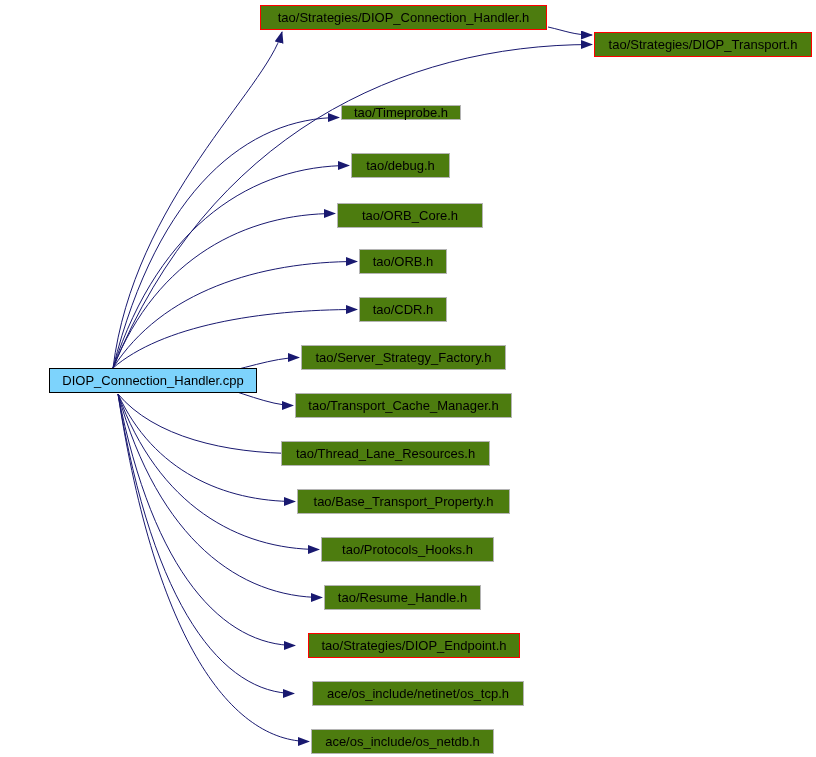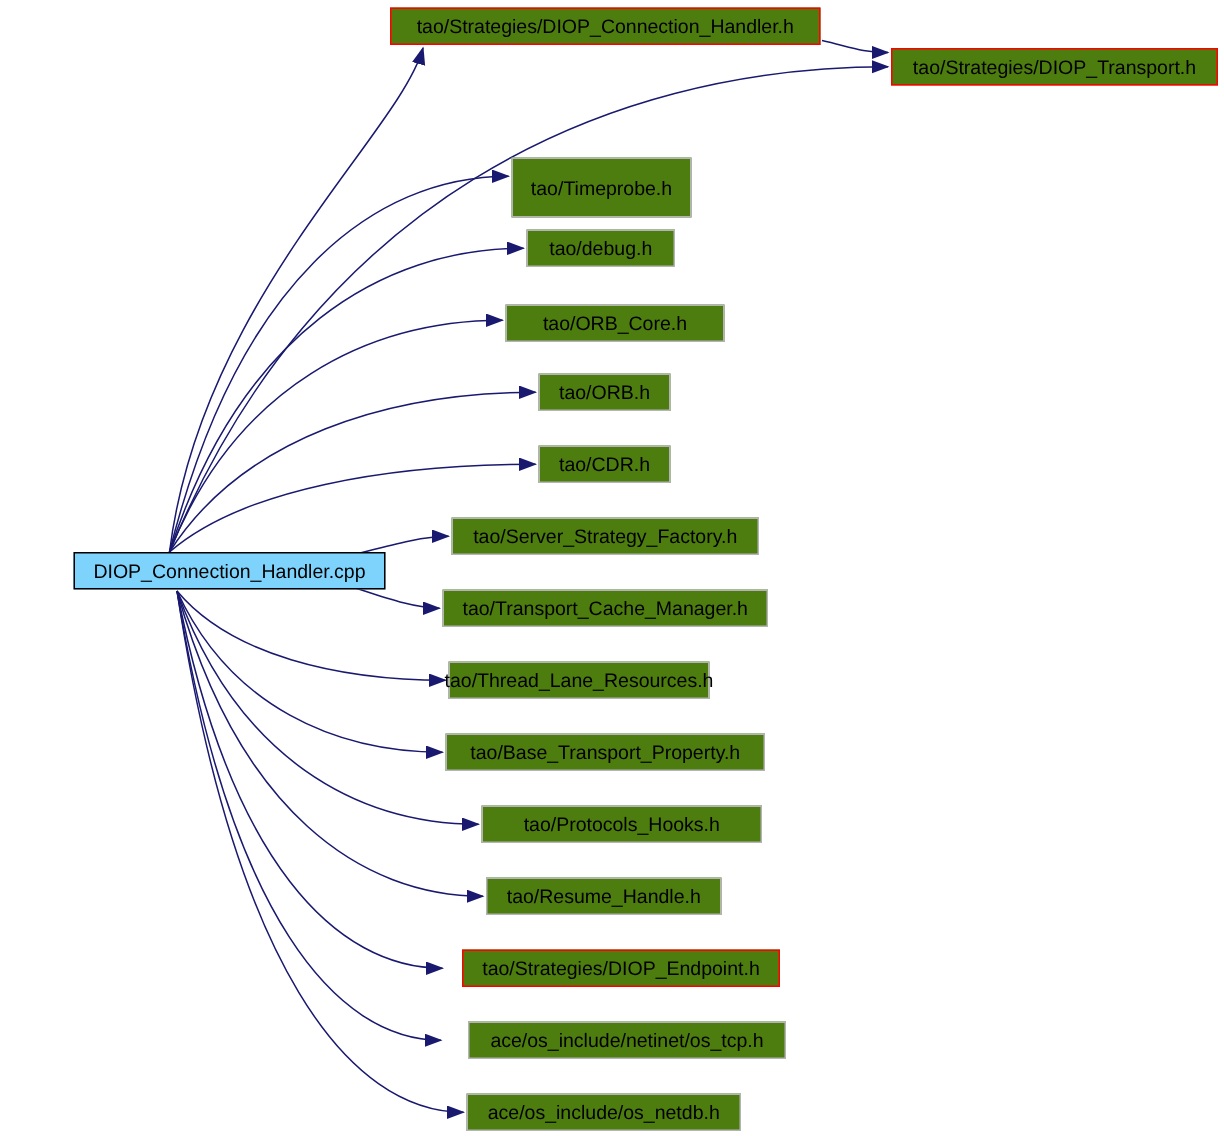--- a/index.html
+++ b/index.html
@@ -58,28 +58,28 @@
         <path d="M118,394 C158.8,540.52 240.39999999999998,597.5 322,597.5" marker-end="url(#arrow)"></path>
         <path d="M118,394 C153.4,575.0799999999999 224.2,645.5 295,645.5" marker-end="url(#arrow)"></path>
         <path d="M118,394 C153.2,609.64 223.6,693.5 294,693.5" marker-end="url(#arrow)"></path>
         <path d="M118,394 C156.2,644.2 232.6,741.5 309,741.5" marker-end="url(#arrow)"></path>
       </g>
   </svg>
 
   <div class="node main" style="left: 5px; top: 368px; width: 208px; height: 25px;">DIOP_Connection_Handler.cpp</div>
   <div class="node red" style="left: 260px; top: 5px; width: 287px; height: 25px;">tao/Strategies/DIOP_Connection_Handler.h</div>
   <div class="node red" style="left: 594px; top: 32px; width: 218px; height: 25px;">tao/Strategies/DIOP_Transport.h</div>
-  <div class="node" style="left: 341px; top: 105px; width: 120px; height: 40px;">tao/Timeprobe.h</div>
+  <div class="node" style="left: 341px; top: 105px; width: 120px; height: 15px;">tao/Timeprobe.h</div>
   <div class="node" style="left: 351px; top: 153px; width: 99px; height: 25px;">tao/debug.h</div>
   <div class="node" style="left: 337px; top: 203px; width: 146px; height: 25px;">tao/ORB_Core.h</div>
   <div class="node" style="left: 359px; top: 249px; width: 88px; height: 25px;">tao/ORB.h</div>
   <div class="node" style="left: 359px; top: 297px; width: 88px; height: 25px;">tao/CDR.h</div>
   <div class="node" style="left: 301px; top: 345px; width: 205px; height: 25px;">tao/Server_Strategy_Factory.h</div>
   <div class="node" style="left: 295px; top: 393px; width: 217px; height: 25px;">tao/Transport_Cache_Manager.h</div>
-  <div class="node" style="left: 299px; top: 441px; width: 174px; height: 25px;">tao/Thread_Lane_Resources.h</div>
+  <div class="node" style="left: 281px; top: 441px; width: 209px; height: 25px;">tao/Thread_Lane_Resources.h</div>
   <div class="node" style="left: 297px; top: 489px; width: 213px; height: 25px;">tao/Base_Transport_Property.h</div>
-  <div class="node" style="left: 321px; top: 537px; width: 187px; height: 25px;">tao/Protocols_Hooks.h</div>
+  <div class="node" style="left: 321px; top: 537px; width: 173px; height: 25px;">tao/Protocols_Hooks.h</div>
   <div class="node" style="left: 324px; top: 585px; width: 157px; height: 25px;">tao/Resume_Handle.h</div>
   <div class="node red" style="left: 308px; top: 633px; width: 212px; height: 25px;">tao/Strategies/DIOP_Endpoint.h</div>
   <div class="node" style="left: 312px; top: 681px; width: 212px; height: 25px;">ace/os_include/netinet/os_tcp.h</div>
   <div class="node" style="left: 311px; top: 729px; width: 183px; height: 25px;">ace/os_include/os_netdb.h</div>
 
 </div>
 
 </body></html>

